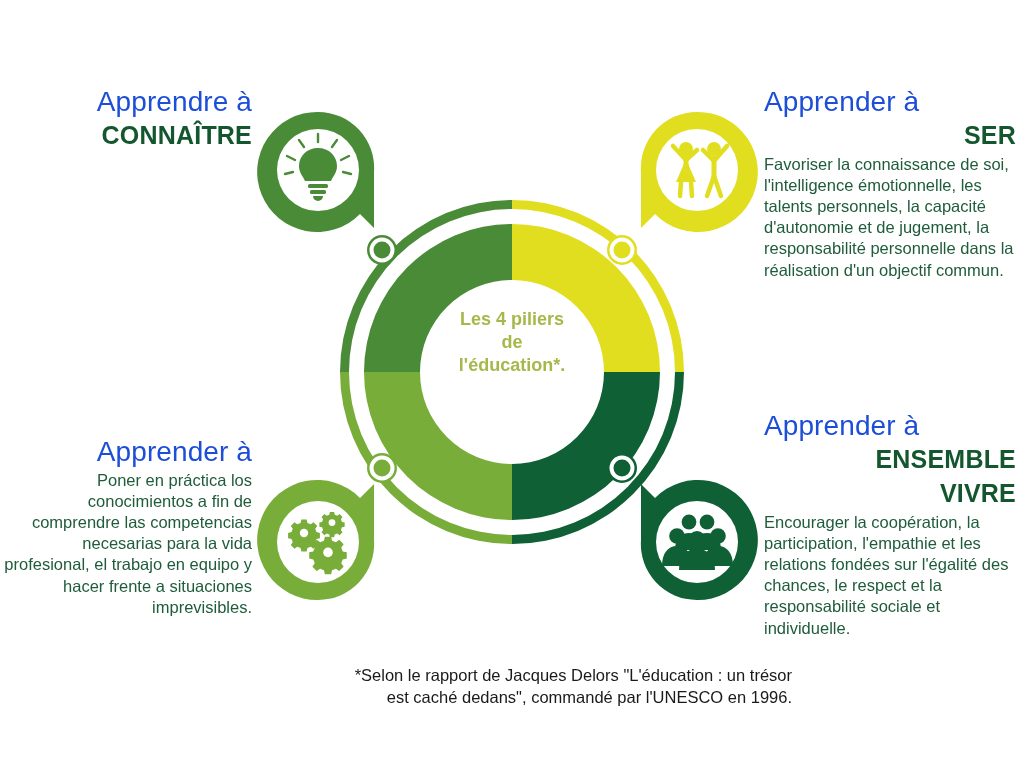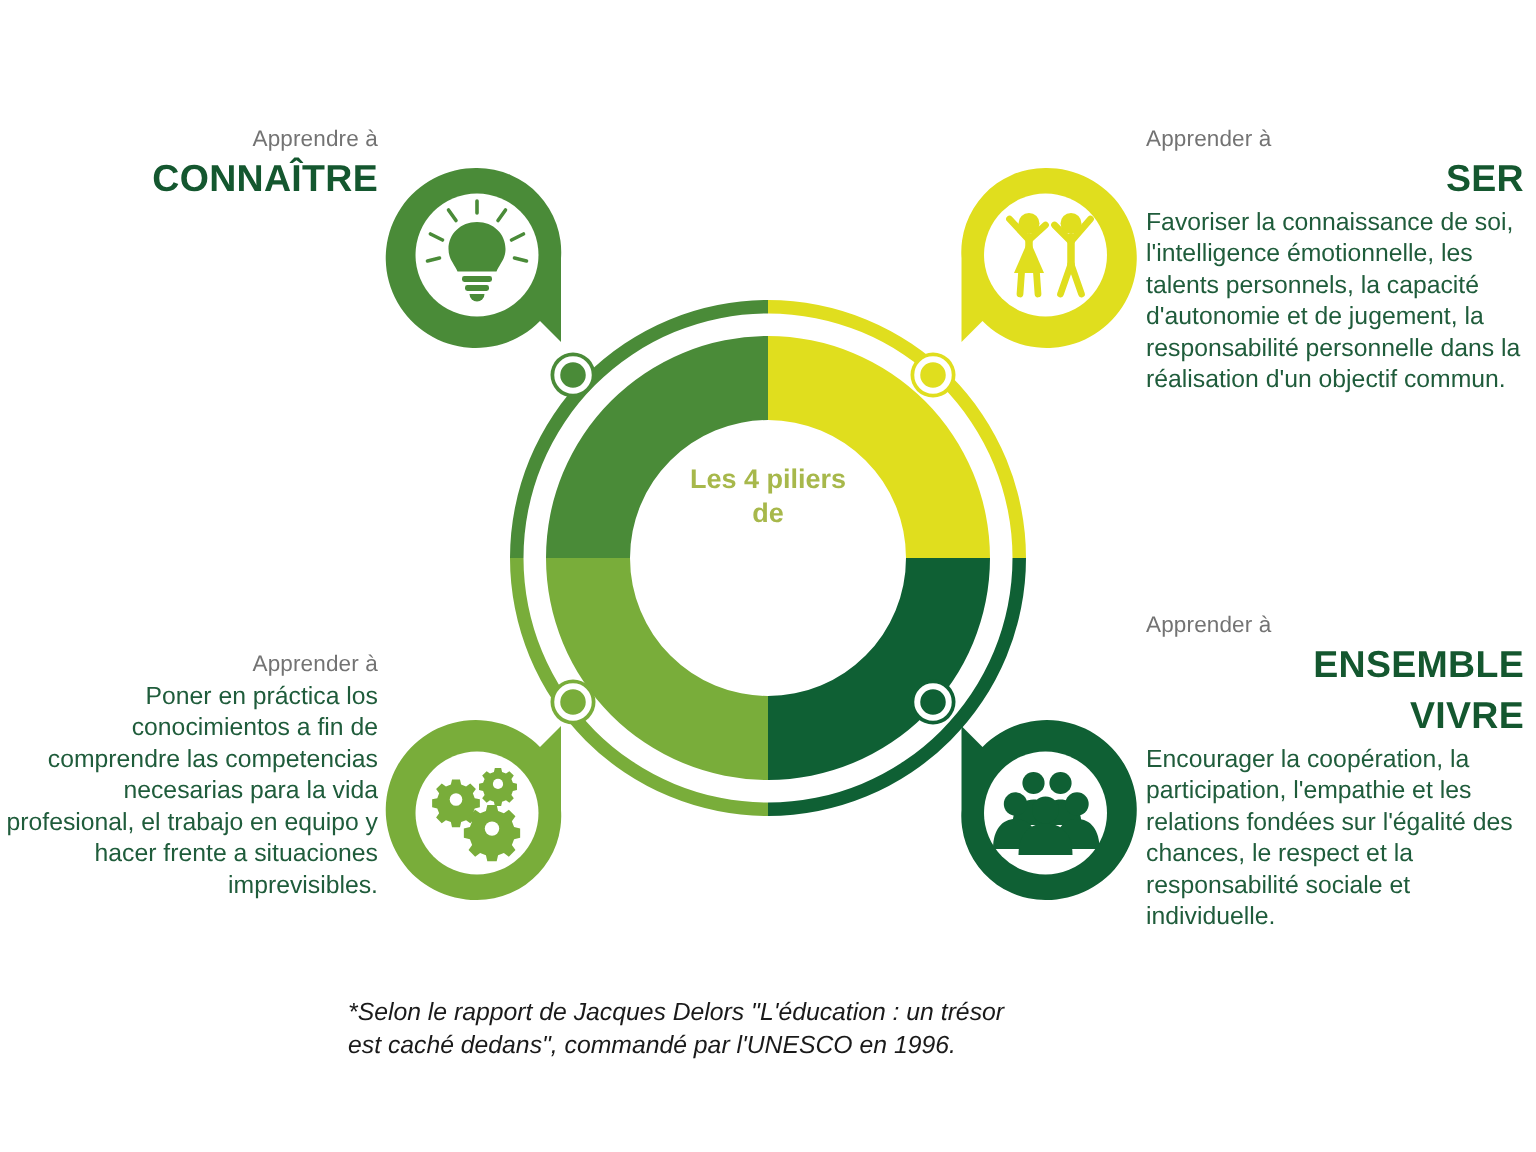--- a/index.html
+++ b/index.html
@@ -22,22 +22,22 @@
     height: 768px;
     background: #ffffff;
   }
 
   
   .txtblock {
     position: absolute;
     width: 250px;
   }
   .eyebrow {
-    font-size: 15px;
-    color: #737373;
+    font-size: 28px;
+    color: #1d4ed8;
     font-weight: 400;
     line-height: 1.25;
     margin: 0 0 1px 0;
     letter-spacing: 0.1px;
   }
   .pillar-title {
     font-size: 25px;
     color: #14572f;
     font-weight: bold;
     line-height: 1.2;
@@ -60,25 +60,24 @@
   #block-ser       { left: 764px; top: 84px;  width: 252px; }
   #block-faire     { left: 0px;   top: 434px; width: 252px; }
   #block-vivre     { left: 764px; top: 408px; width: 252px; }
 
   
   #footnote {
     position: absolute;
     left: 232px;
     top: 664px;
     width: 560px;
-    text-align: left;
+    text-align: right;
     font-size: 16.5px;
     line-height: 1.35;
     color: #1a1a1a;
-    font-style: italic;
   }
 
   
   #donut-wrap {
     position: absolute;
     left: 330px;
     top: 190px;
     width: 364px;
     height: 364px;
   }
@@ -163,20 +162,21 @@
         <path d="M 182 34 A 148 148 0 0 0 34 182 L 90 182 A 92 92 0 0 1 182 90 Z" fill="#4a8b38"></path>
         <path d="M 182 34 A 148 148 0 0 1 330 182 L 274 182 A 92 92 0 0 0 182 90 Z" fill="#e0de1e"></path>
         <path d="M 34 182 A 148 148 0 0 0 182 330 L 182 274 A 92 92 0 0 1 90 182 Z" fill="#79ad3a"></path>
         <path d="M 330 182 A 148 148 0 0 1 182 330 L 182 274 A 92 92 0 0 0 274 182 Z" fill="#0f6034"></path>
       </g>
     </svg>
 
     <div id="center-label">
       <div>Les 4 piliers</div>
       <div>de</div>
+      <div>l'éducation*.</div>
     </div>
   </div>
 
   <div class="pin" id="pin-connaitre">
     <svg width="124" height="124" viewBox="0 0 124 124">
       <path d="M 62 2 A 60 60 0 1 0 104 104 L 118 118 L 118 62 A 56 56 0 0 0 62 2 Z" fill="#4a8b38"></path>
       <circle cx="62" cy="60" r="41" fill="#ffffff"></circle>
       <g fill="#4a8b38" stroke="#4a8b38">
         <path d="M 62 38 C 51 38 43 46 43 56 C 43 63 47 66 49 71 L 75 71 C 77 66 81 63 81 56 C 81 46 73 38 62 38 Z" stroke="none"></path>
         <rect x="52" y="74" width="20" height="4" rx="1.6" stroke="none"></rect>

